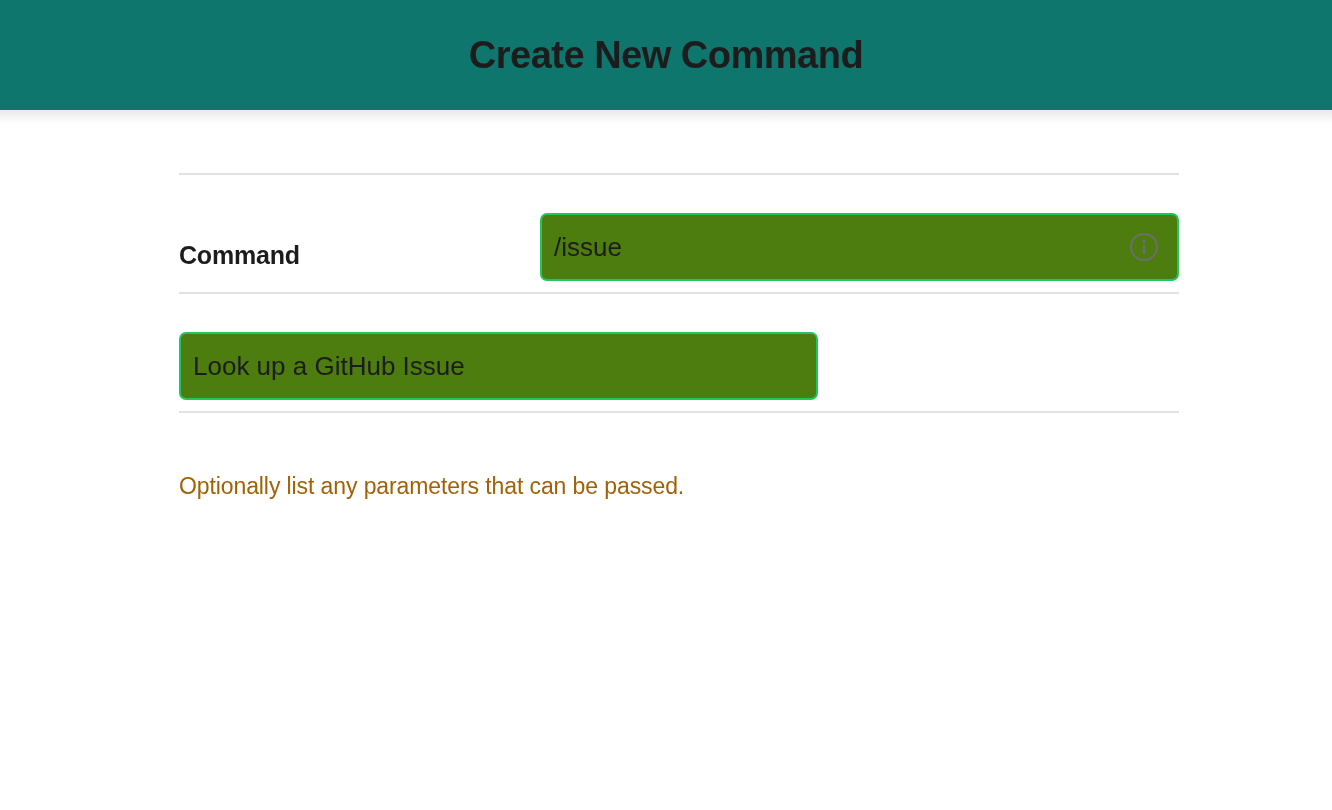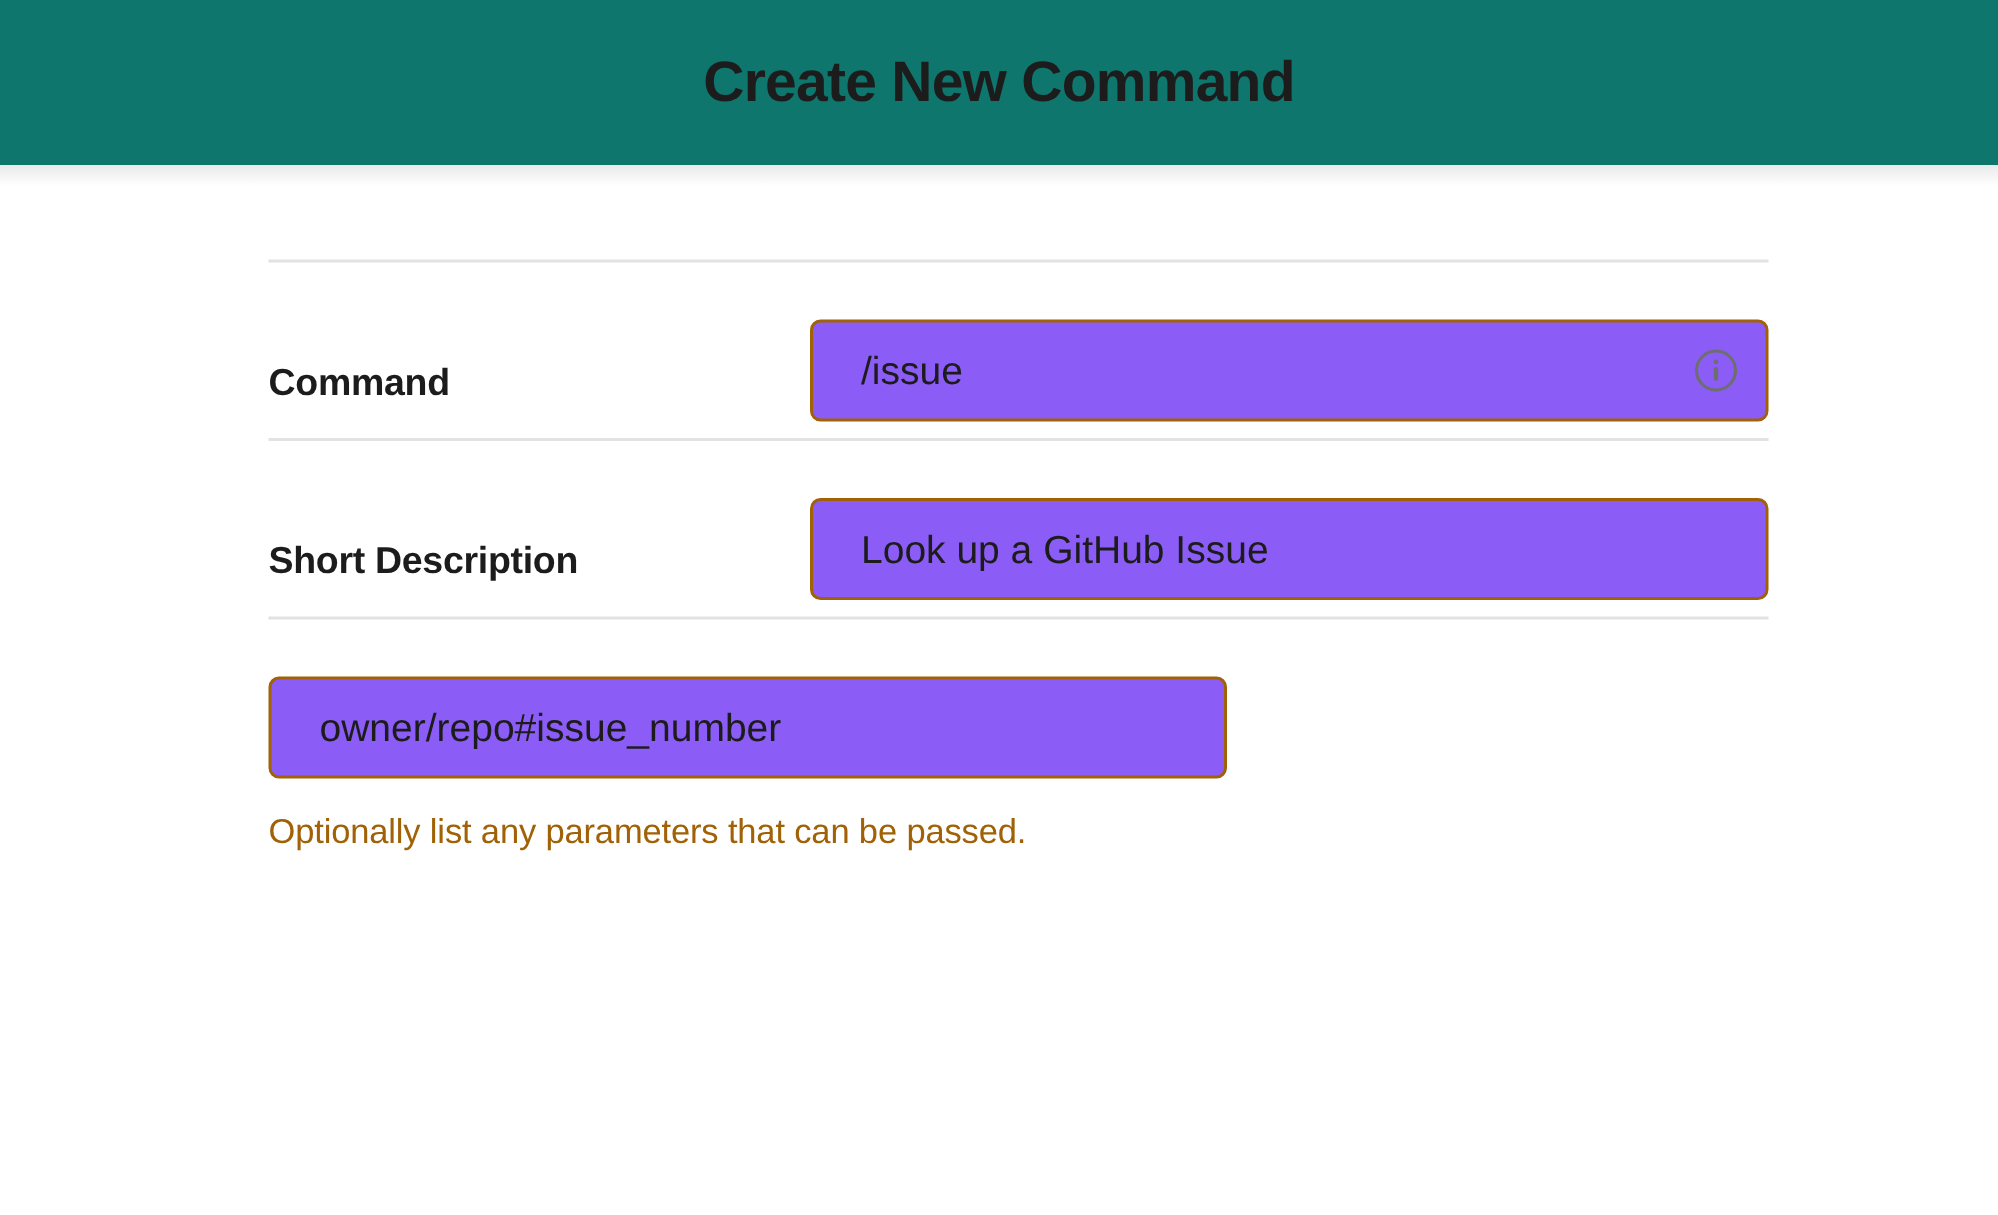--- a/index.html
+++ b/index.html
@@ -86,27 +86,27 @@
   }
 
   .input-wrap {
     position: relative;
     width: 639px;
     height: 68px;
   }
   .text-input {
     width: 100%;
     height: 100%;
-    border: 2px solid #a16207;
+    border: 2px solid #22c55e;
     border-radius: 7px;
-    background: #8b5cf6;
+    background: #4d7c0f;
     font-family: "Liberation Sans", "DejaVu Sans", sans-serif;
     font-size: 26px;
     color: #1d1c1d;
-    padding: 0 58px 0 32px;
+    padding: 0 58px 0 12px;
     outline: none;
     line-height: 64px;
   }
   .text-input.no-icon { padding-right: 24px; }
   .text-input::placeholder { color: #9b9b9b; }
 
   .info-icon {
     position: absolute;
     right: 20px;
     top: 50%;
@@ -152,32 +152,28 @@
                 <circle cx="15" cy="9.2" r="1.6" fill="#6e6e6e"></circle>
                 <rect x="13.6" y="12.6" width="2.8" height="9.2" rx="1.2" fill="#6e6e6e"></rect>
               </svg>
             </span>
           </div>
         </div>
       </div>
 
 
       <div class="form-row">
-        <div class="row-label">Short Description</div>
         <div class="field-col">
           <div class="input-wrap">
             <input class="text-input no-icon" type="text" value="Look up a GitHub Issue" style="">
           </div>
         </div>
       </div>
 
       <div class="form-row">
         <div class="field-col">
-          <div class="input-wrap">
-            <input class="text-input no-icon" type="text" value="owner/repo#issue_number" style="">
-          </div>
           <div class="helper-text">Optionally list any parameters that can be passed.</div>
         </div>
       </div>
 
     </div>
   </div>
 </div>
 
 </body></html>

